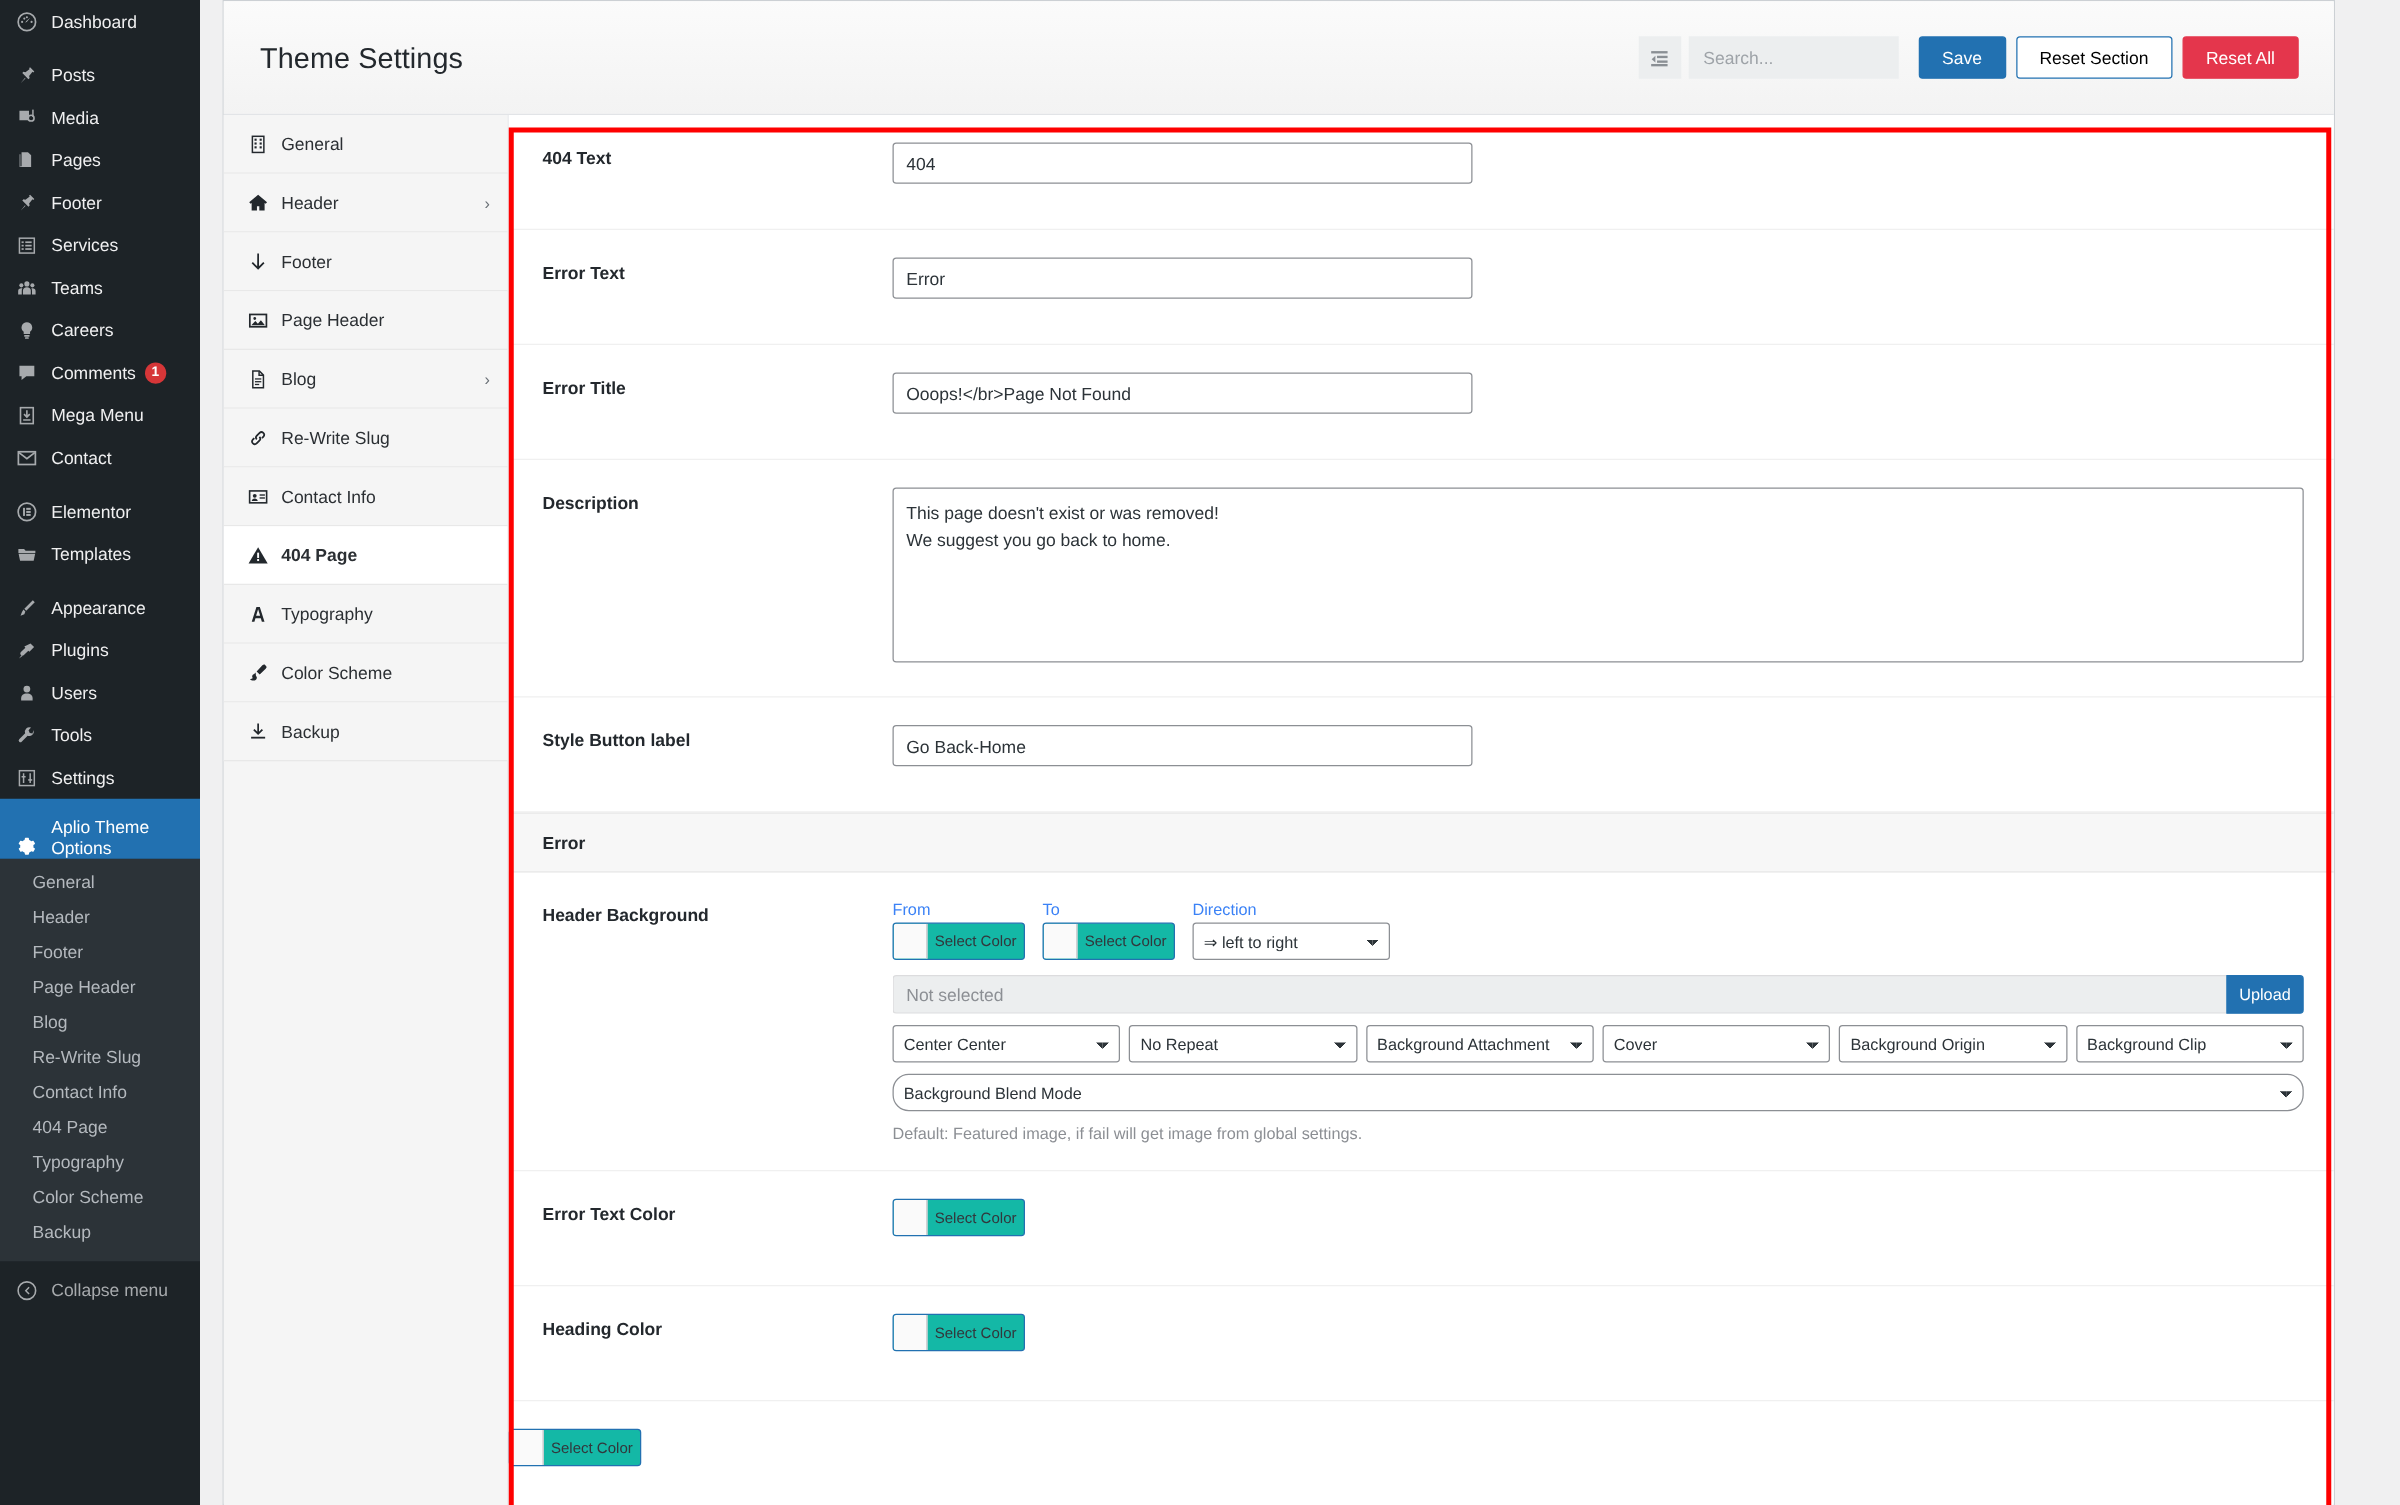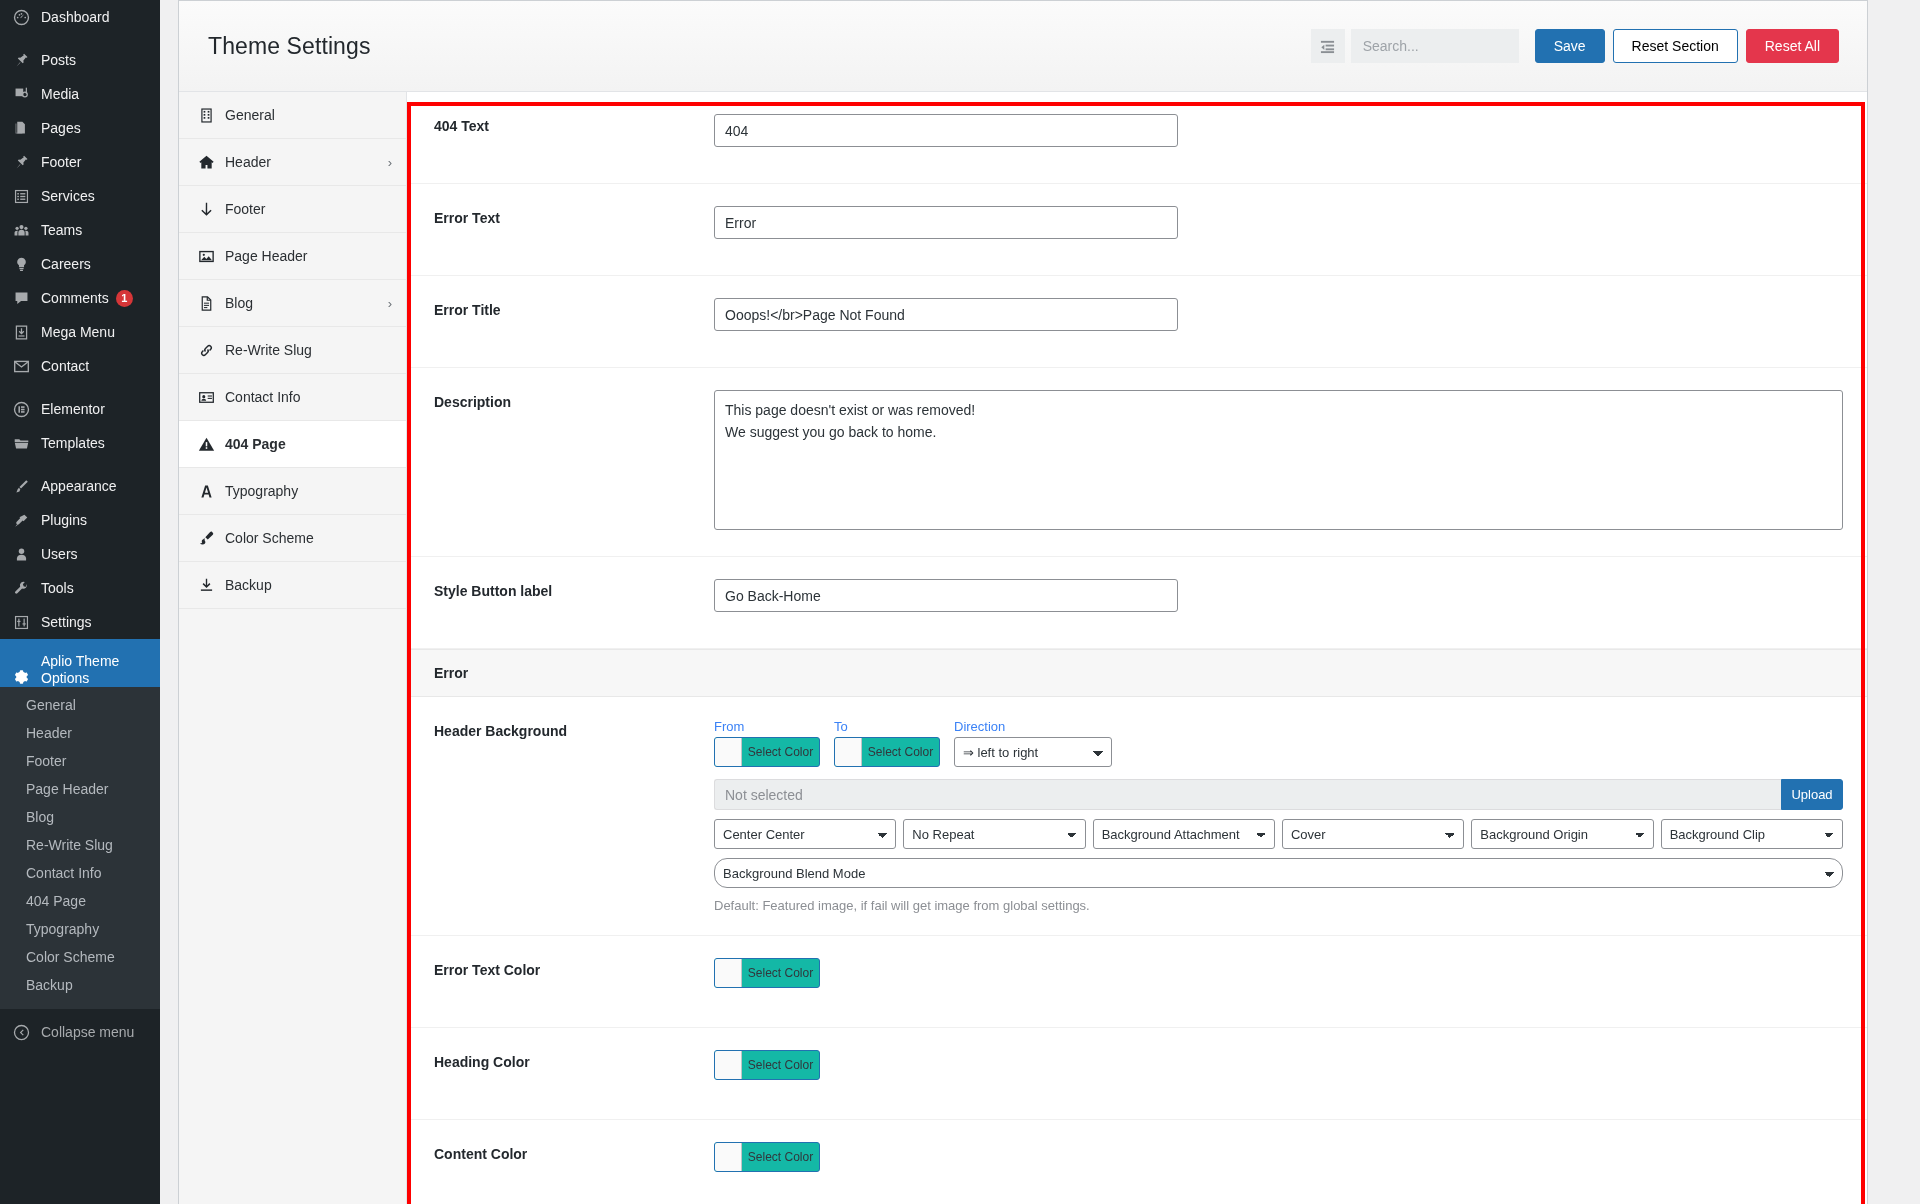--- a/index.html
+++ b/index.html
@@ -654,21 +654,20 @@
           <div class="field-label">Heading Color</div>
           <div class="field-ctrl">
             <div class="colorpick">
               <span class="swatch"></span>
               <span class="cptxt">Select Color</span>
             </div>
           </div>
         </div>
 
         <div class="field-row" style="border-bottom:none;">
-          <div class="field-label">Content Color</div>
           <div class="field-ctrl">
             <div class="colorpick">
               <span class="swatch"></span>
               <span class="cptxt">Select Color</span>
             </div>
           </div>
         </div>
 
       </div>
     </div>

